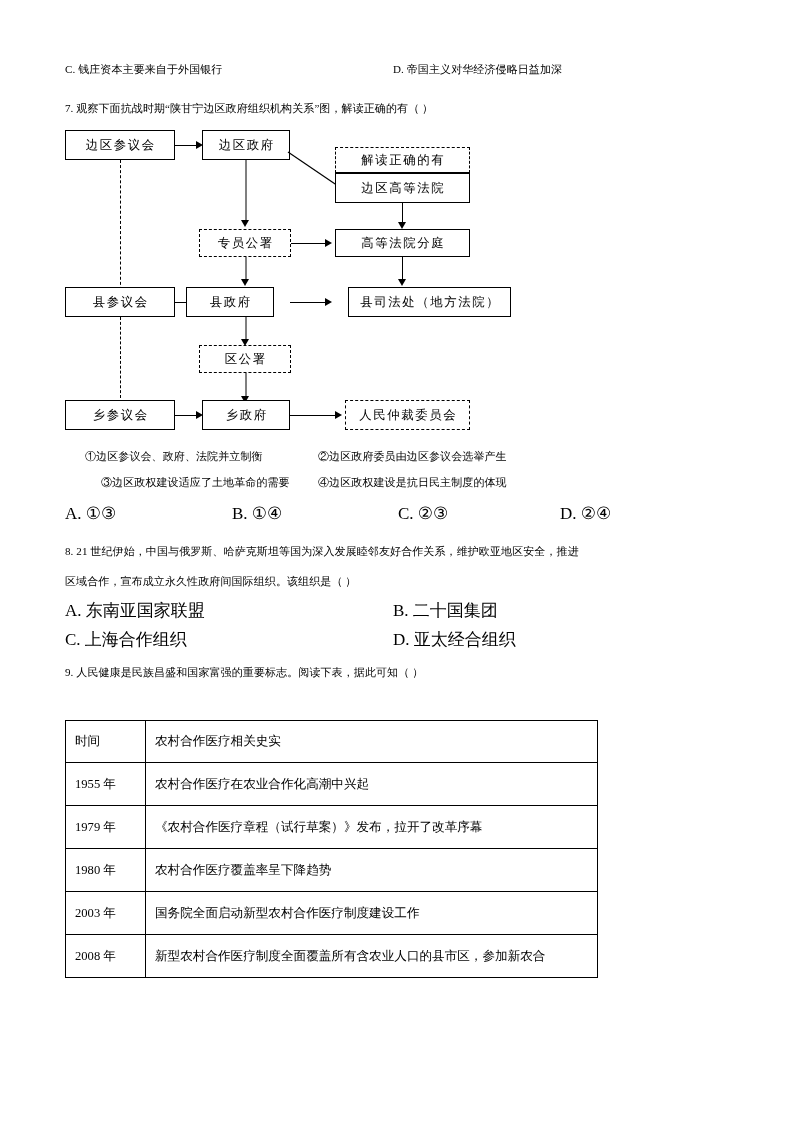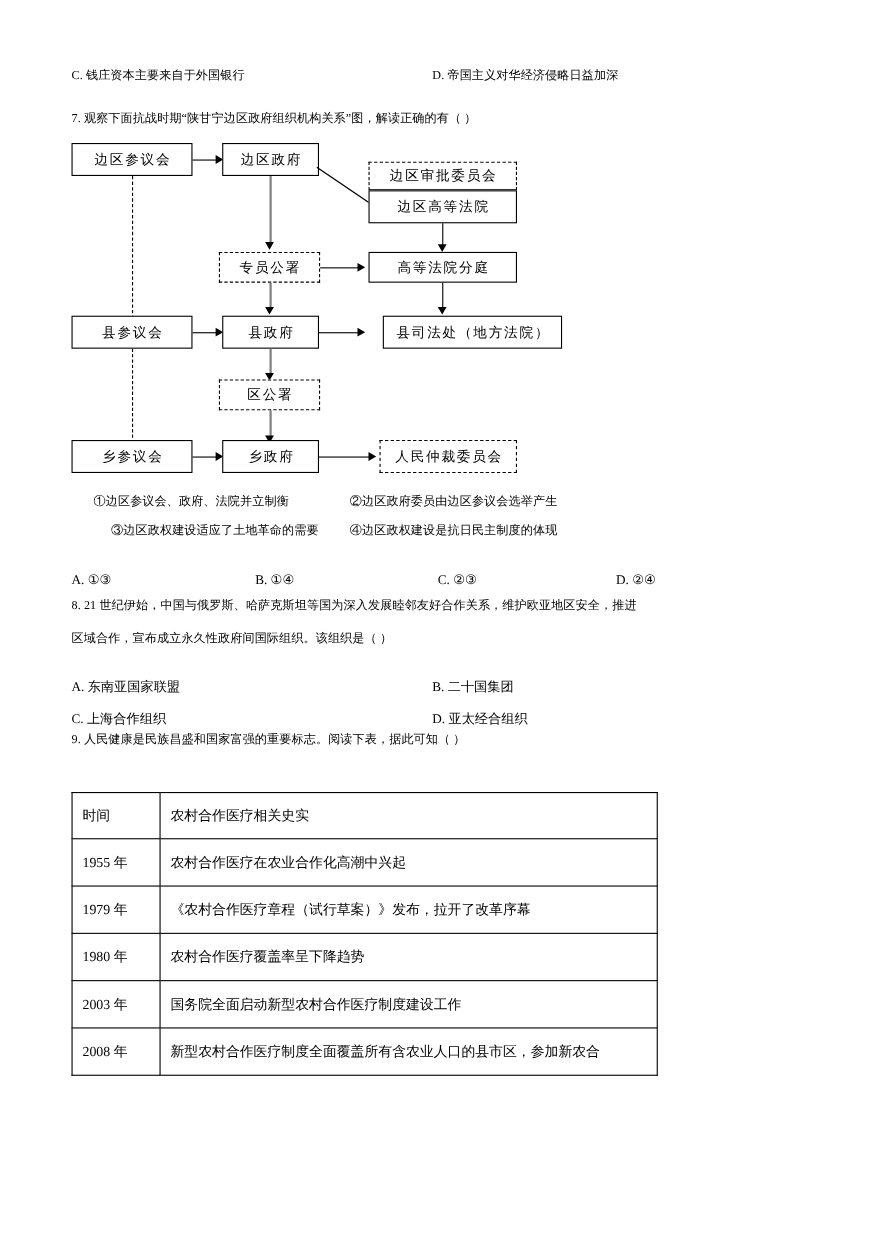--- a/index.html
+++ b/index.html
@@ -25,24 +25,23 @@
   
   .qline {
     position: absolute;
     font-size: 11px;
     line-height: 17px;
     letter-spacing: 0.1px;
     white-space: nowrap;
   }
   .opt {
     position: absolute;
-    font-size: 12px;
+    font-size: 17px;
     line-height: 17px;
     white-space: nowrap;
-    margin-top: 14px;
   }
 
   
   .flow {
     position: absolute;
     left: 0; top: 0;
     width: 794px;
     height: 1123px;
     pointer-events: none;
     border-radius: 14px;
@@ -143,21 +142,21 @@
     <div class="box" style="left:65px; top:130px; width:110px; height:30px;">边区参议会</div>
     <div class="hline" style="left:175px; top:145px; width:25px;"></div>
     <div class="arrow-r" style="left:196px; top:140.5px;"></div>
     <div class="box" style="left:202px; top:130px; width:88px; height:30px;">边区政府</div>
 
     <svg class="diag" style="left:288px; top:152px; width:62px; height:42px;" viewBox="0 0 62 42">
       <line x1="0" y1="0" x2="53" y2="36" stroke="#000" stroke-width="1.2"></line>
       <polygon points="62,42 49,38 52,29" fill="#000"></polygon>
     </svg>
 
-    <div class="box dashed-nobottom" style="left:335px; top:147px; width:135px; height:26px;">边区审批委员会</div>
+    <div class="box dashed-nobottom" style="left:335px; top:147px; width:135px; height:26px;">解读正确的有</div>
 
     <div class="box" style="left:335px; top:173px; width:135px; height:30px;">边区高等法院</div>
 
     <div class="vline-gray" style="left:245px; top:160px; height:62px;"></div>
     <div class="arrow-d" style="left:241px; top:220px;"></div>
 
     <div class="vline-blk" style="left:402px; top:203px; height:21px;"></div>
     <div class="arrow-d" style="left:398px; top:222px;"></div>
 
     <div class="box dashed" style="left:199px; top:229px; width:92px; height:28px;">专员公署</div>
@@ -167,21 +166,21 @@
 
     <div class="vline-gray" style="left:245px; top:257px; height:24px;"></div>
     <div class="arrow-d" style="left:241px; top:279px;"></div>
 
     <div class="vline-blk" style="left:402px; top:257px; height:24px;"></div>
     <div class="arrow-d" style="left:398px; top:279px;"></div>
 
     <div class="box" style="left:65px; top:287px; width:110px; height:30px;">县参议会</div>
     <div class="hline" style="left:175px; top:302px; width:25px;"></div>
     <div class="arrow-r" style="left:196px; top:297.5px;"></div>
-    <div class="box" style="left:202px; top:287px; width:88px; height:30px;">县政府</div>
+    <div class="box" style="left:186px; top:287px; width:88px; height:30px;">县政府</div>
     <div class="hline" style="left:290px; top:302px; width:39px;"></div>
     <div class="arrow-r" style="left:325px; top:297.5px;"></div>
     <div class="box" style="left:335px; top:287px; width:163px; height:30px;margin-left:13px;">县司法处（地方法院）</div>
 
     <div class="vline-gray" style="left:245px; top:317px; height:24px;"></div>
     <div class="arrow-d" style="left:241px; top:339px;"></div>
 
     <div class="box dashed" style="left:199px; top:345px; width:92px; height:28px;">区公署</div>
 
     <div class="vline-gray" style="left:245px; top:373px; height:25px;"></div>

